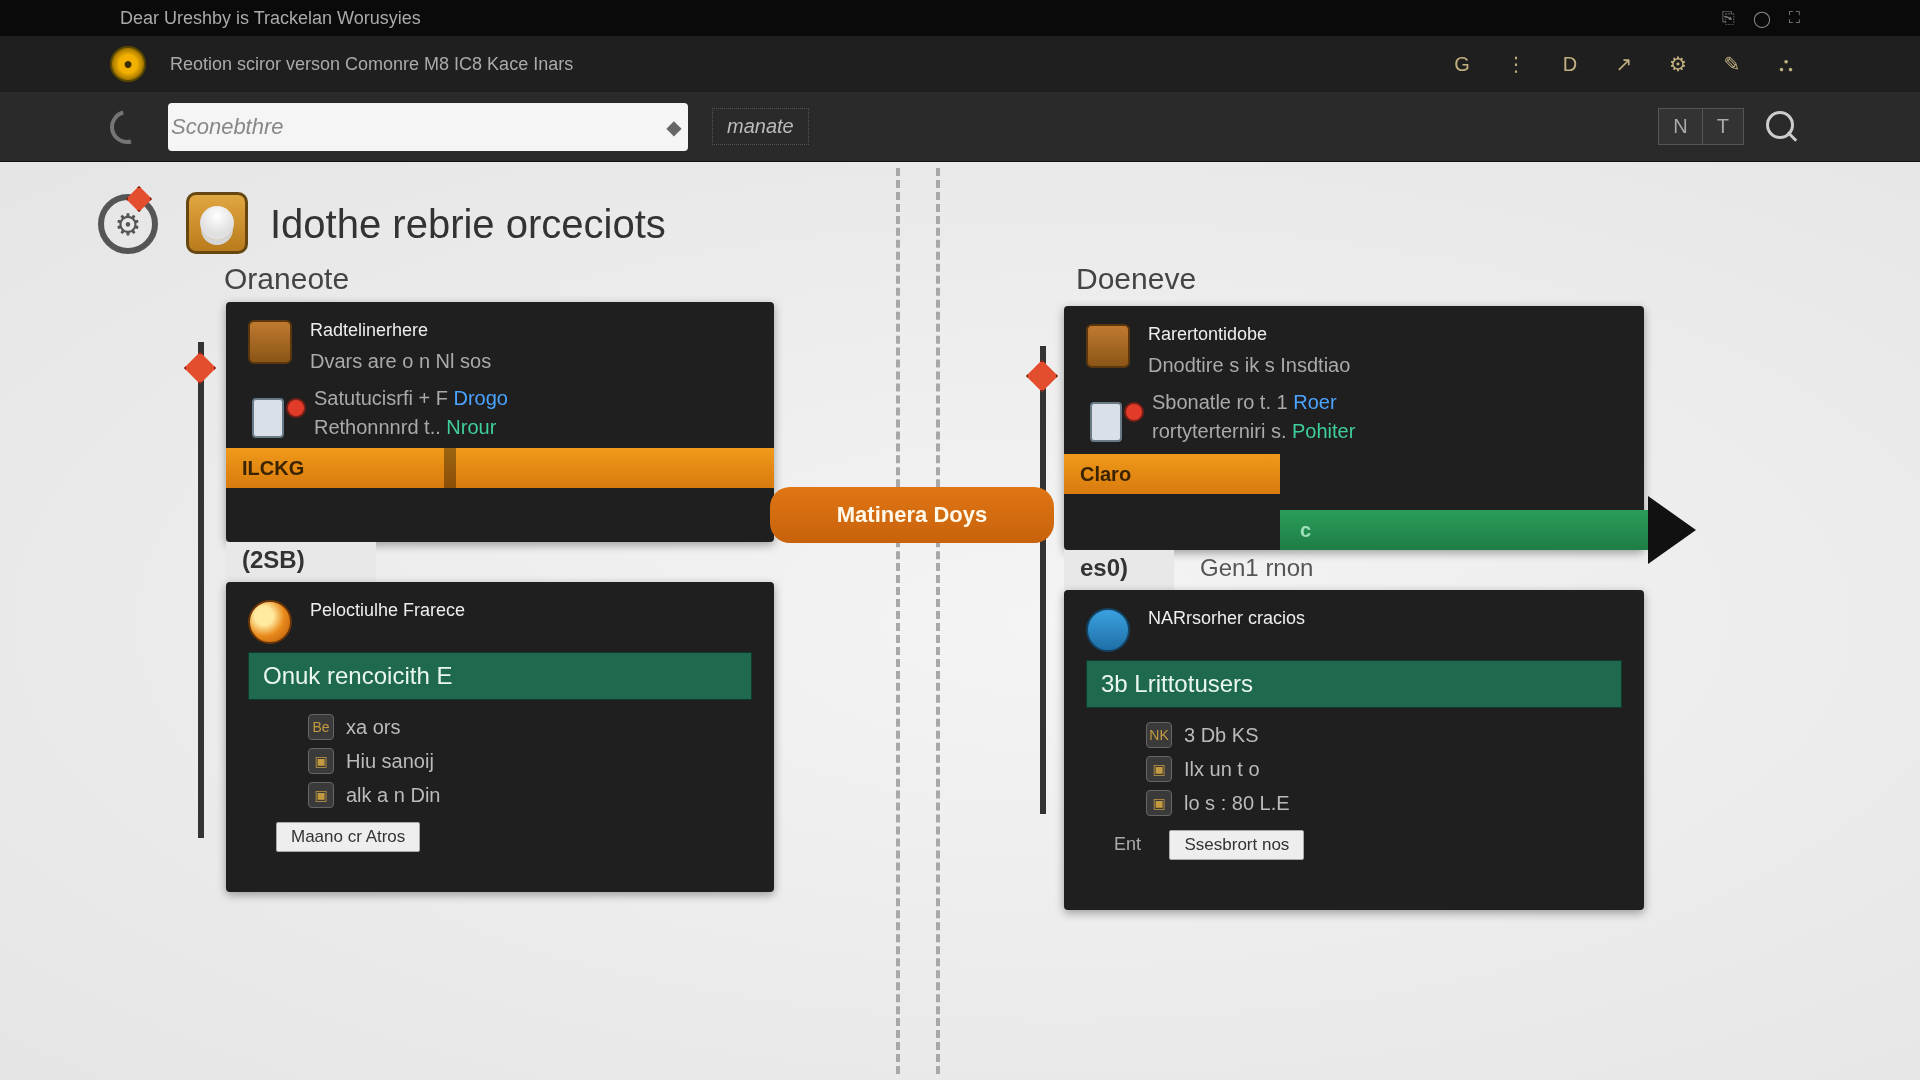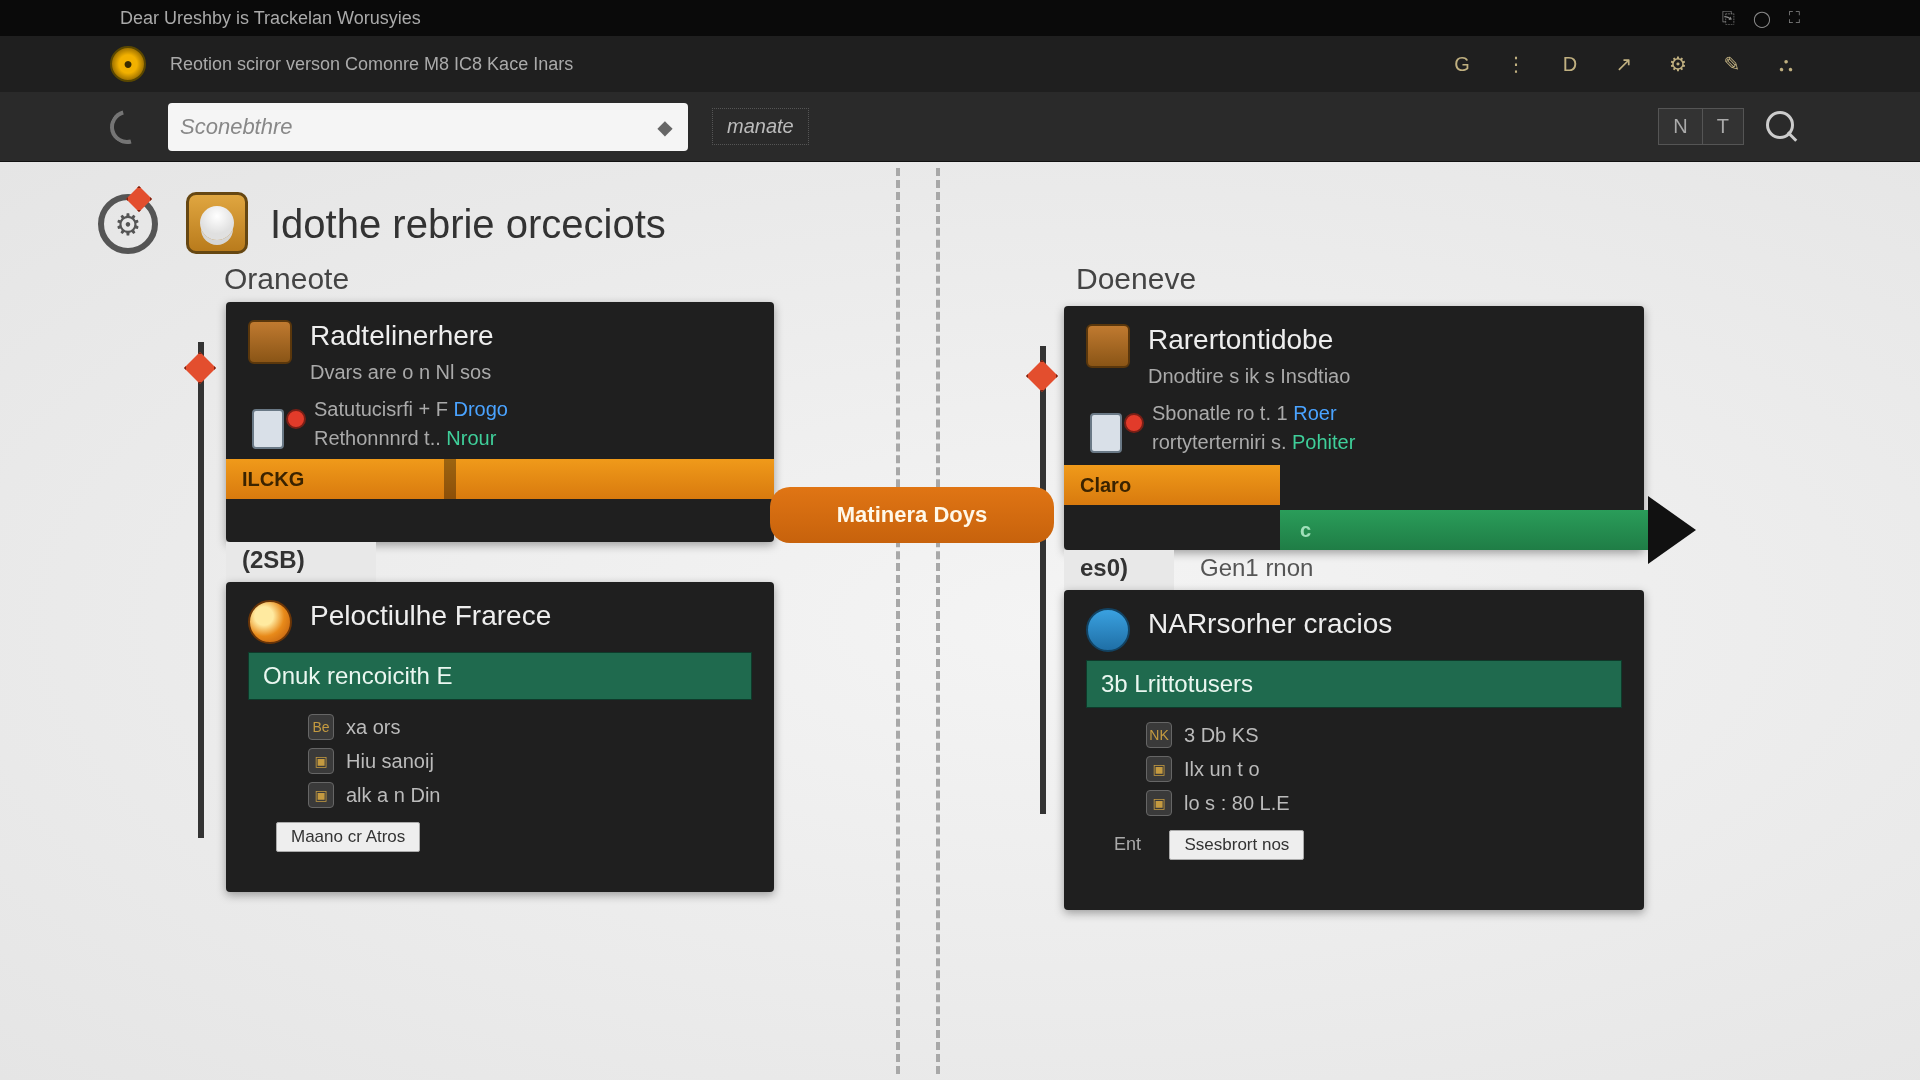--- a/index.html
+++ b/index.html
@@ -81,21 +81,21 @@
     transform: rotate(30deg);
     opacity: .8;
   }
   .search-box {
     width: 520px;
     height: 48px;
     background: #f5f5f5;
     border-radius: 4px;
     display: flex;
     align-items: center;
-    padding: 0 12px;
+    padding: 0 3px;
   }
   .search-input {
     flex: 1;
     border: none;
     background: transparent;
     font-size: 22px;
     color: #666;
     outline: none;
   }
   .search-input::placeholder { color: #888; font-style: italic; }
@@ -233,21 +233,21 @@
     border: 2px solid #5a370c;
     flex-shrink: 0;
   }
   .node-thumb.alt { background: linear-gradient(#3aa1e0, #1f6fa6); border-color: #124363; }
   .node-thumb.fox {
     background: radial-gradient(circle at 35% 35%, #ffeaa0 25%, #e88a1a 55%, #b4530c);
     border-radius: 50%;
     border: 2px solid #6a3507;
   }
   .node-title {
-    font-size: 28px;
+    font-size: 18px;
     color: #eee;
     margin-bottom: 6px;
   }
   .node-sub {
     font-size: 20px;
     color: #aaa;
     line-height: 1.45;
   }
   .node-sub .hl { color: #4aa3ff; }
   .node-sub .hlg { color: #3fcf9a; }

